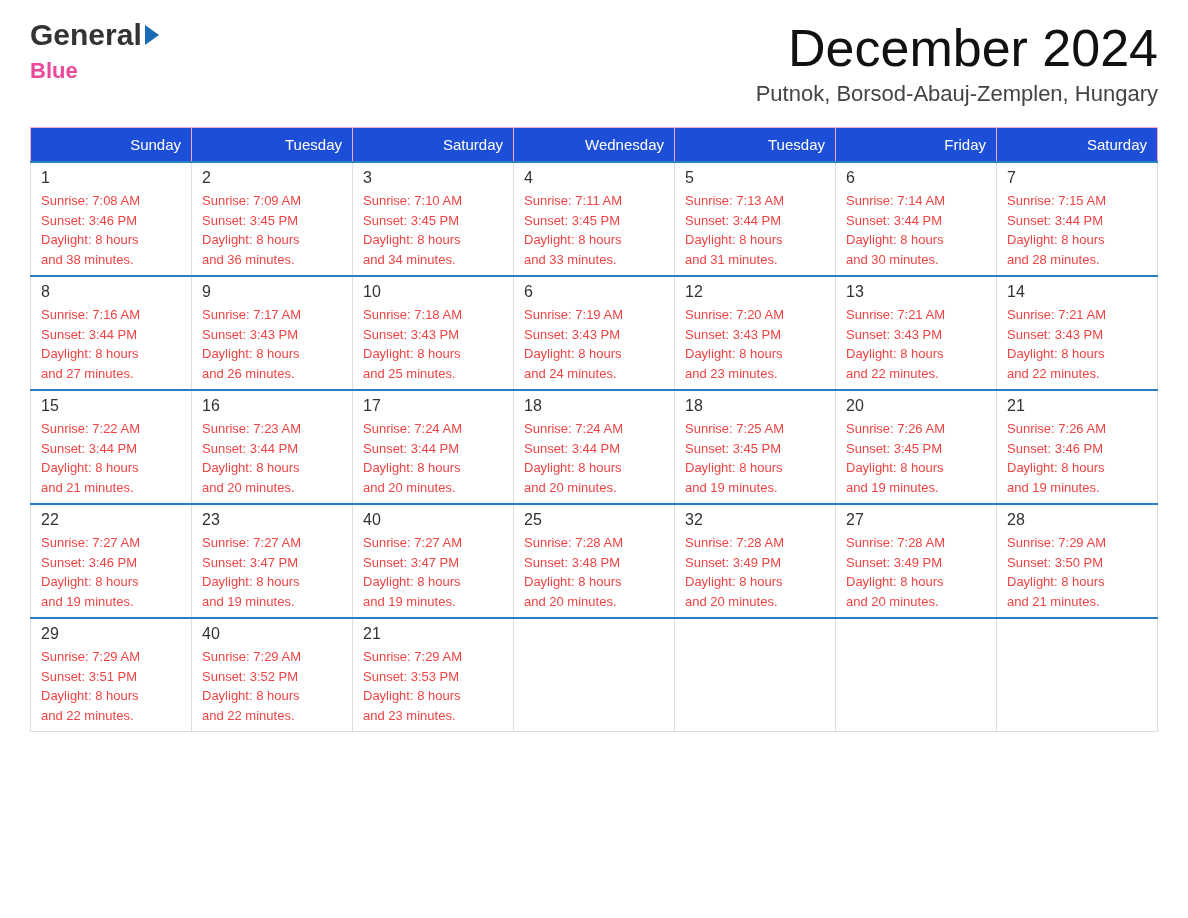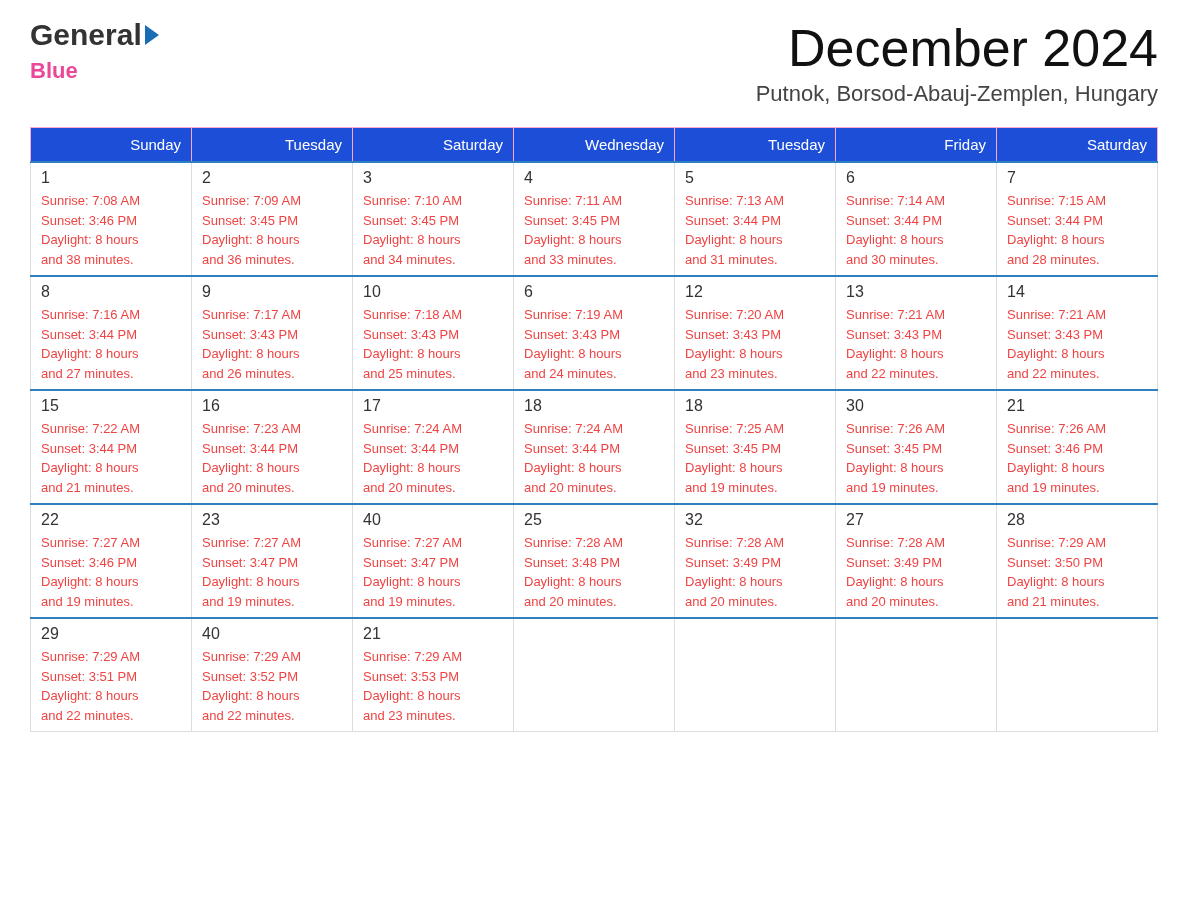--- a/index.html
+++ b/index.html
@@ -312,21 +312,21 @@
         <td>
           <span class="day-number">18</span>
           <div class="day-info">
             Sunrise: 7:25 AM<br>
             Sunset: 3:45 PM<br>
             Daylight: 8 hours<br>
             and 19 minutes.
           </div>
         </td>
         <td>
-          <span class="day-number">30</span>
+          <span class="day-number">20</span>
           <div class="day-info">
             Sunrise: 7:26 AM<br>
             Sunset: 3:45 PM<br>
             Daylight: 8 hours<br>
             and 19 minutes.
           </div>
         </td>
         <td>
           <span class="day-number">21</span>
           <div class="day-info">

